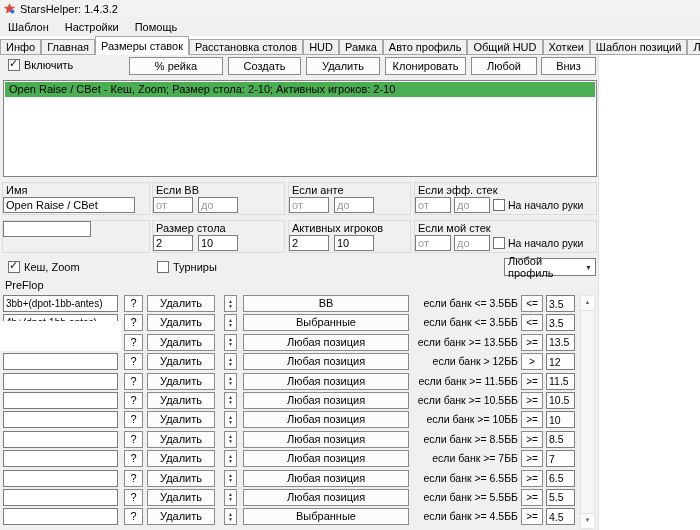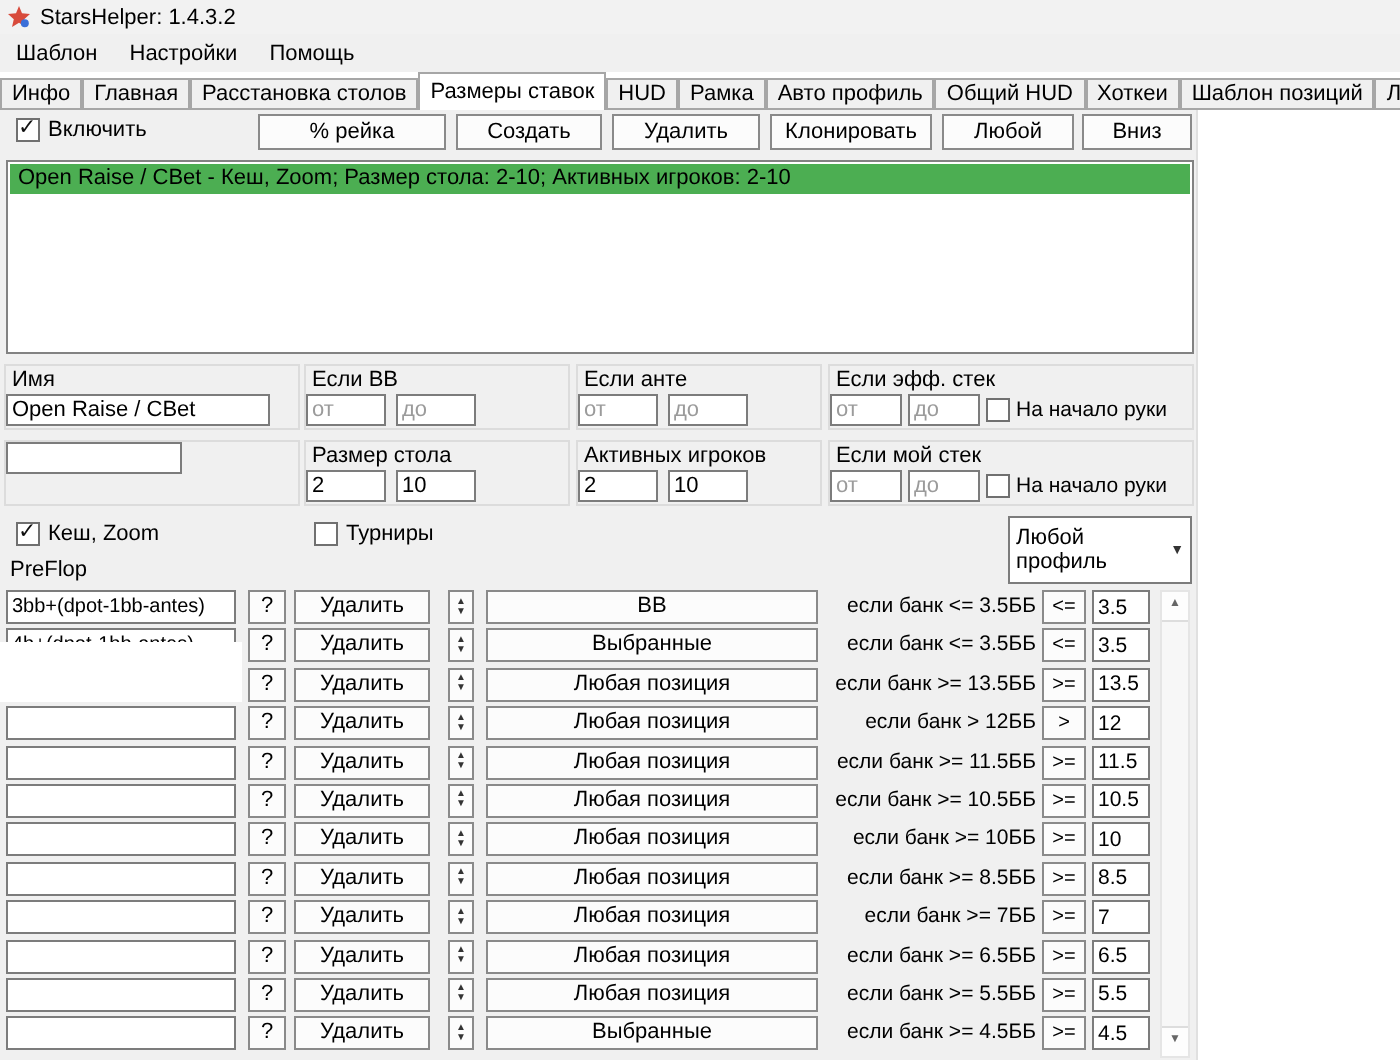--- a/index.html
+++ b/index.html
@@ -33,21 +33,21 @@
   .gA3{left:288px;top:127px;width:123px}.gA4{left:414px;top:127px;width:183px}
   .gB1{left:2px;top:165px;width:148px}.gB2{left:152px;top:165px;width:133px}
   .gB3{left:288px;top:165px;width:123px}.gB4{left:414px;top:165px;width:183px}
   .grp .lbl{display:block;padding:1px 3px;}
   .grp .ctr{display:flex;gap:5px;margin-left:0;align-items:center;}
   .inp{height:16px;box-sizing:border-box;border:1px solid #7c7c7c;background:#fff;
        font:inherit;font-size:11px;padding:0 2px;}
   .w132{width:132px}.w88{width:88px}.w40{width:40px}.w36{width:36px}
   .muted{color:#9b9b9b;}
   .inline-cb{position:static;font-size:10.5px;gap:3px;}
-  .combo{position:absolute;left:504px;top:203px;width:92px;height:34px;background:#fff;
+  .combo{position:absolute;left:504px;top:203px;width:92px;height:18px;background:#fff;
          border:1px solid #7c7c7c;box-sizing:border-box;display:flex;align-items:center;
          justify-content:space-between;padding:0 3px;}
   .combo .arrow{font-size:7px;color:#333;}
   .section-lbl{position:absolute;left:5px;top:224px;}
   .rows{position:absolute;left:0;top:240px;width:580px;}
   .prow{position:relative;height:17px;margin-bottom:2.4px;}
   .prow .btn{height:17px;line-height:15px;}
   .formula{position:absolute;left:3px;top:0;width:115px;height:17px;font-size:10px;}
   .q{left:124px;width:19px;}
   .del{left:147px;width:68px;}
@@ -83,22 +83,22 @@
 
 <div class="menubar">
   <span class="menu-item">Шаблон</span>
   <span class="menu-item">Настройки</span>
   <span class="menu-item">Помощь</span>
 </div>
 
 <div class="tabstrip">
     <div class="tab">Инфо</div>
     <div class="tab">Главная</div>
+    <div class="tab active">Размеры ставок</div>
     <div class="tab">Расстановка столов</div>
-    <div class="tab active">Размеры ставок</div>
     <div class="tab">HUD</div>
     <div class="tab">Рамка</div>
     <div class="tab">Авто профиль</div>
     <div class="tab">Общий HUD</div>
     <div class="tab">Хоткеи</div>
     <div class="tab">Шаблон позиций</div>
     <div class="tab">Любимое м</div>
   </div>
 <div class="tabline"></div>
 

